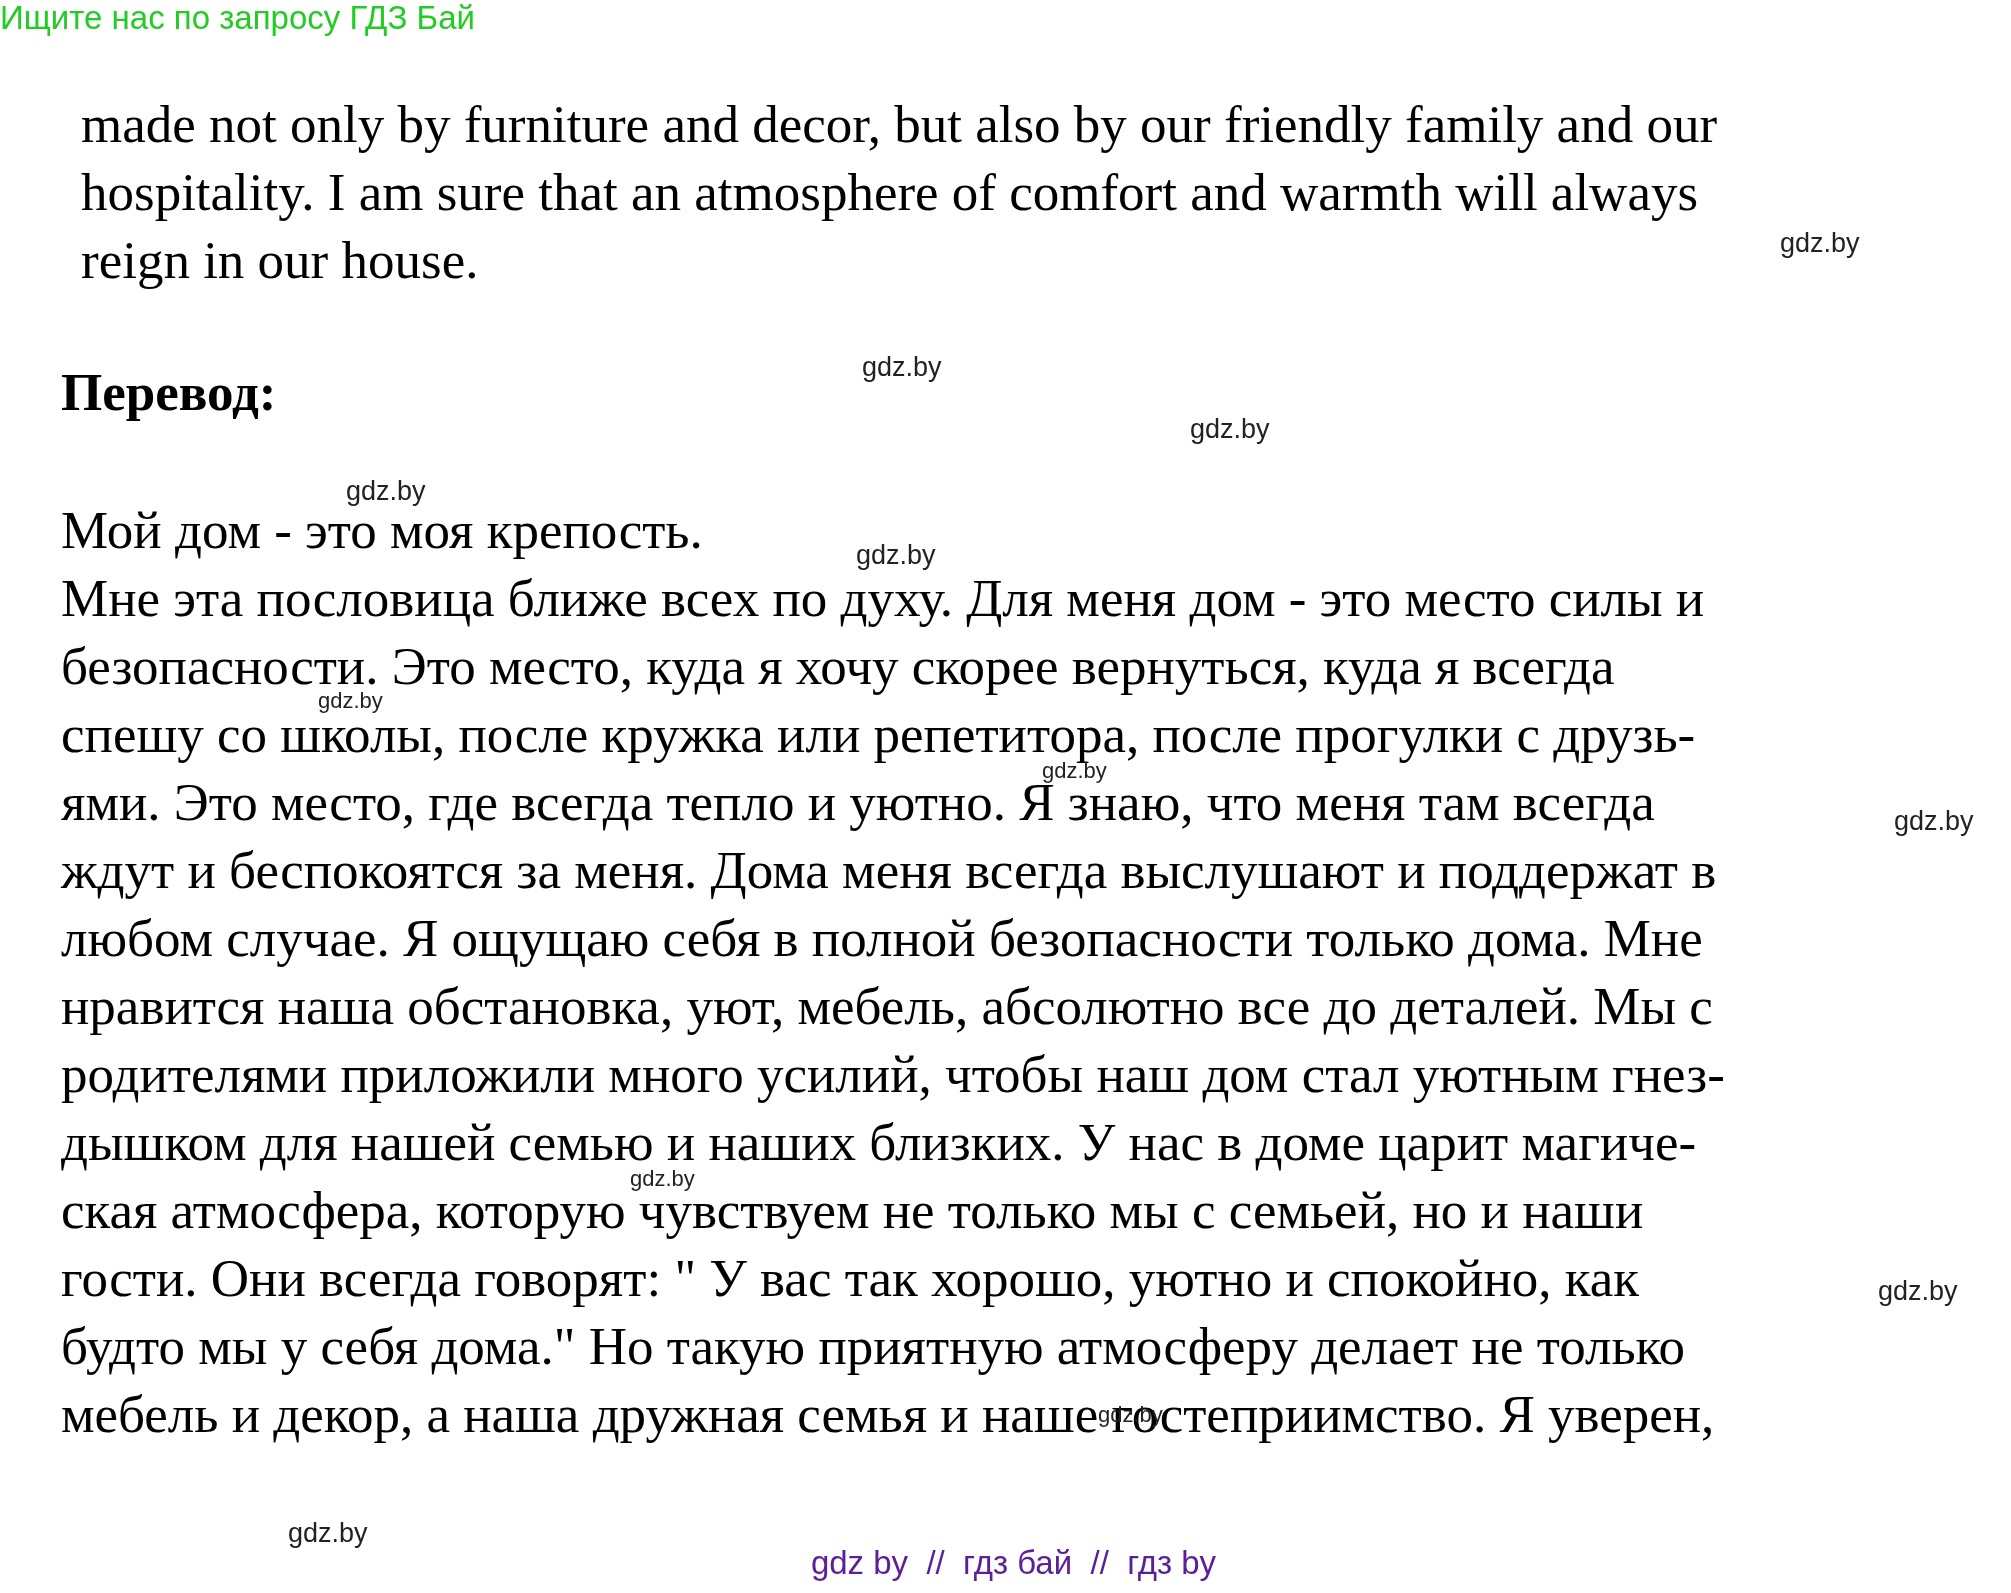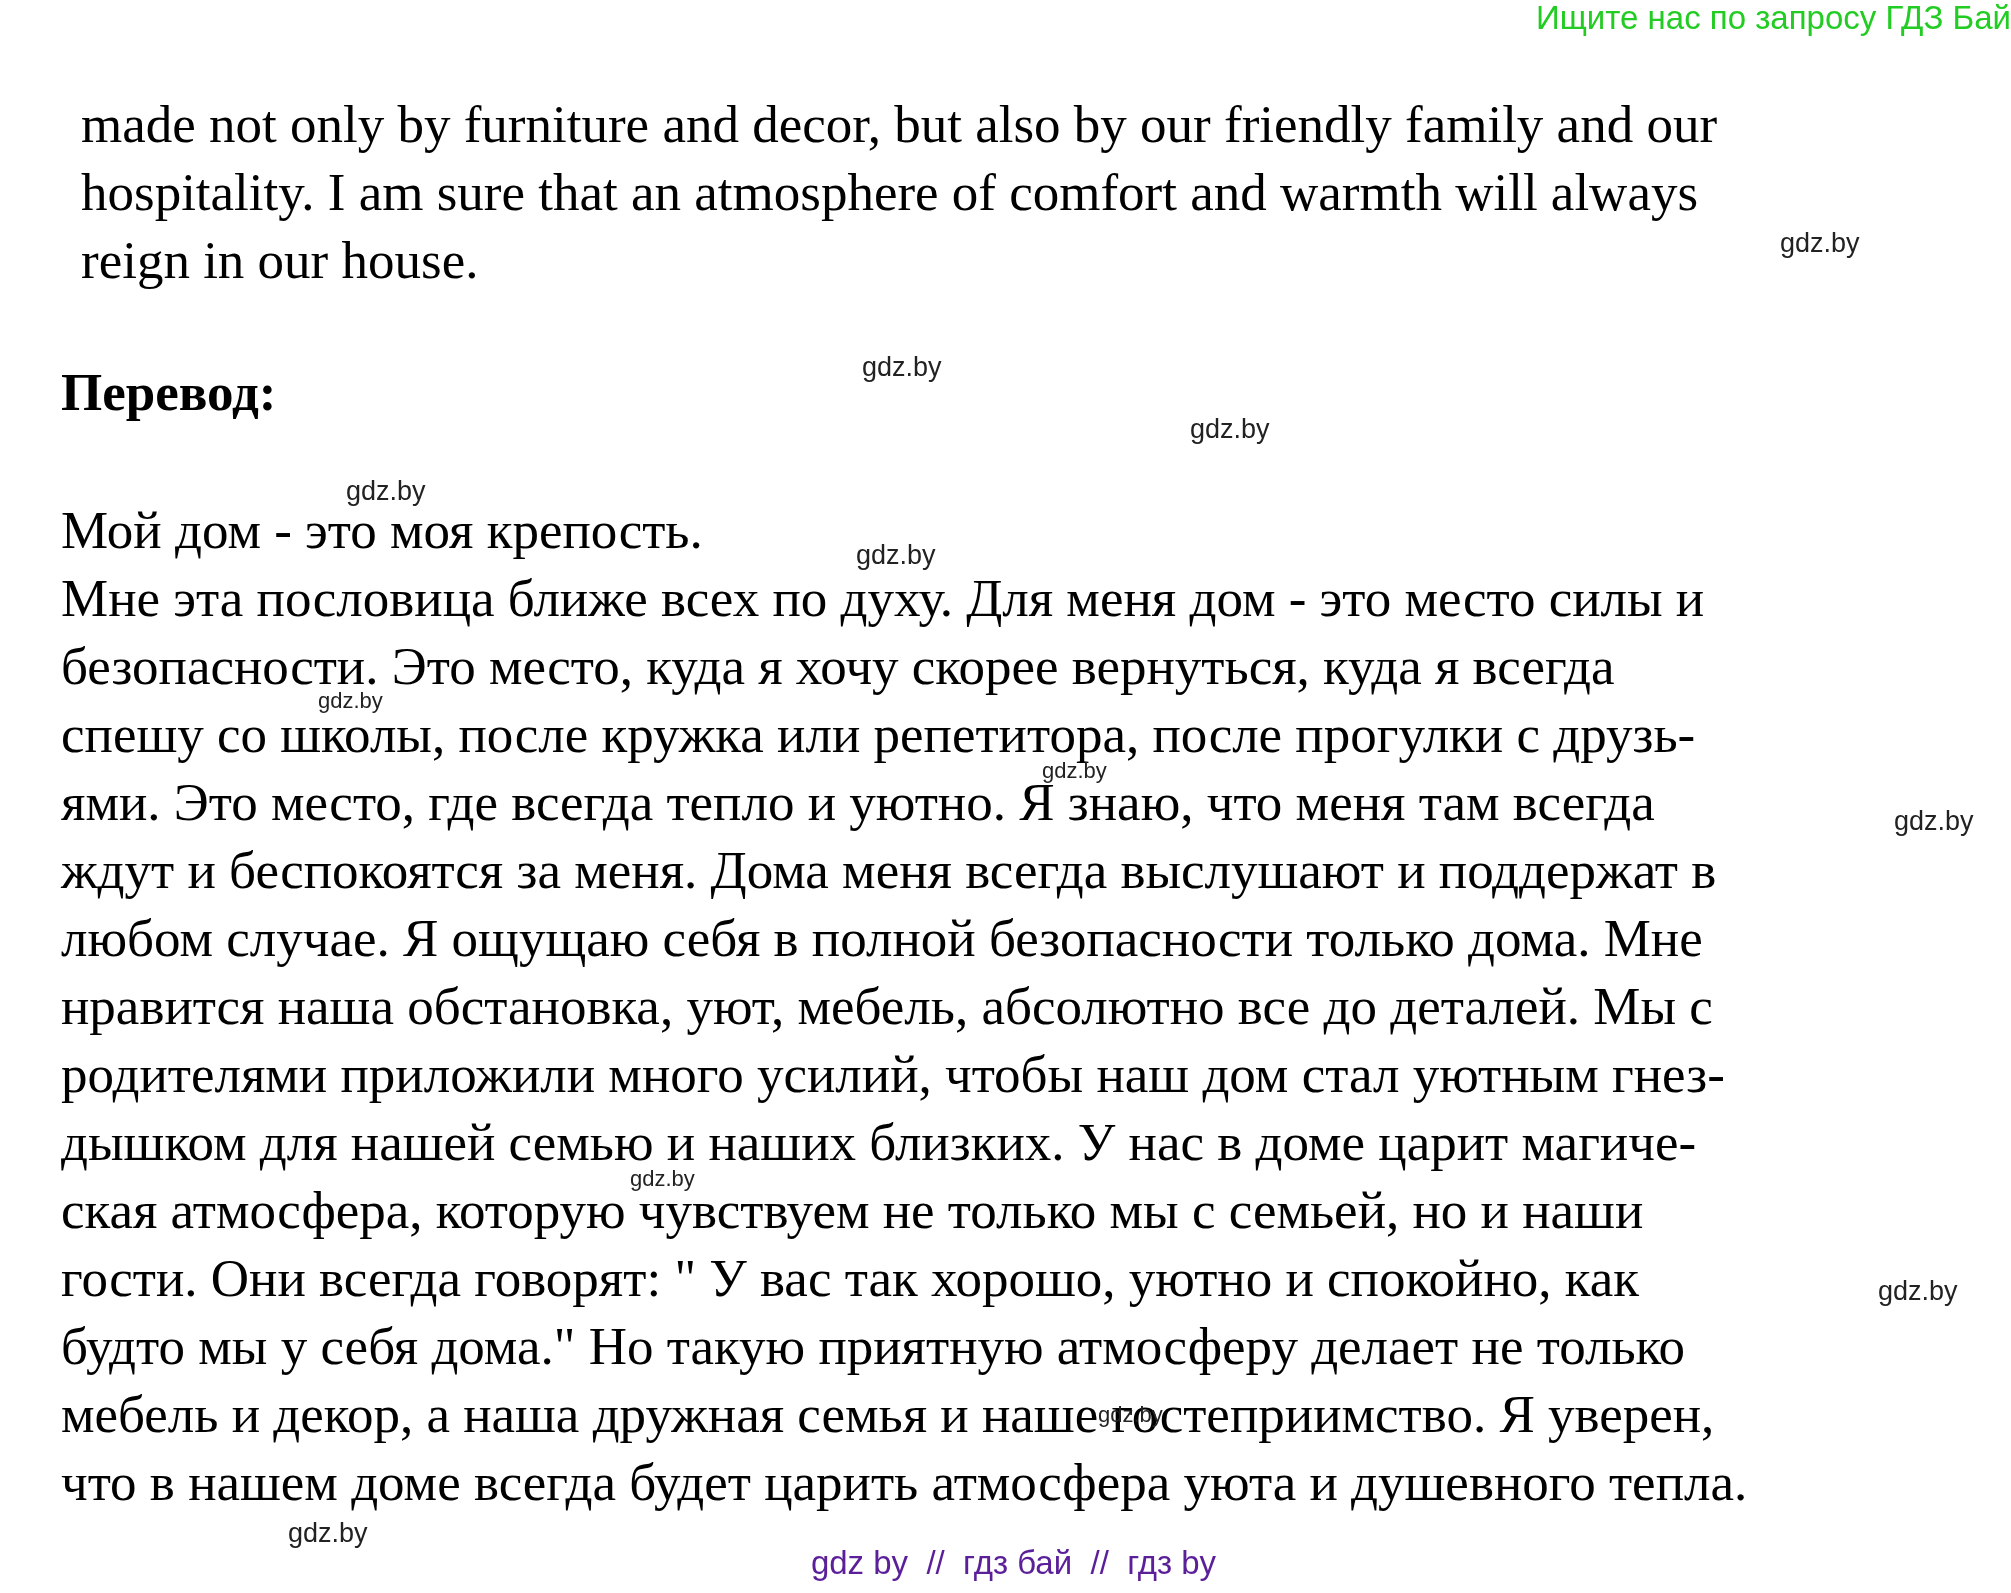--- a/index.html
+++ b/index.html
@@ -1,17 +1,17 @@
 <!DOCTYPE html>
 <html><head>
 <meta charset="utf-8">
 <style>
   html, body { margin:0; padding:0; background:#ffffff; }
   body { width:2011px; height:1593px; position:relative; overflow:hidden; }
-  .banner { position:absolute; top:0; left:0; width:2011px; text-align:right;
+  .banner { position:absolute; top:0; left:0; width:2011px; text-align:left;
     font-family:"Liberation Sans", sans-serif; font-size:33px; color:#22cc22; line-height:36px; }
   .body-text { position:absolute; left:61px; width:1920px;
     font-family:"Liberation Serif", serif; font-size:53px; color:#000; line-height:68px; white-space:nowrap; }
   .body-text div { height:68px; }
   .heading { position:absolute; left:61px; top:362px;
     font-family:"Liberation Serif", serif; font-size:53px; font-weight:bold; color:#000; }
   .wm { position:absolute; font-family:"Liberation Sans", sans-serif; font-size:27px; color:#222; }
   .wm.small { font-size:22px; }
   .footer { position:absolute; top:1566px; left:0; width:2011px; text-align:center; transform:translateY(-22px);
     font-family:"Liberation Sans", sans-serif; font-size:33px; color:#5a1f99;padding-left:8px; }
@@ -37,21 +37,20 @@
   <div>ями. Это место, где всегда тепло и уютно. Я знаю, что меня там всегда</div>
   <div>ждут и беспокоятся за меня. Дома меня всегда выслушают и поддержат в</div>
   <div>любом случае. Я ощущаю себя в полной безопасности только дома. Мне</div>
   <div>нравится наша обстановка, уют, мебель, абсолютно все до деталей. Мы с</div>
   <div>родителями приложили много усилий, чтобы наш дом стал уютным гнез-</div>
   <div>дышком для нашей семью и наших близких. У нас в доме царит магиче-</div>
   <div>ская атмосфера, которую чувствуем не только мы с семьей, но и наши</div>
   <div>гости. Они всегда говорят: " У вас так хорошо, уютно и спокойно, как</div>
   <div>будто мы у себя дома." Но такую приятную атмосферу делает не только</div>
   <div>мебель и декор, а наша дружная семья и наше гостеприимство. Я уверен,</div>
-  <div>что в нашем доме всегда будет царить атмосфера уюта и душевного тепла.</div>
 </div>
 
 <span class="wm" style="left:1780px;top:228px;">gdz.by</span>
 <span class="wm" style="left:862px;top:352px;">gdz.by</span>
 <span class="wm" style="left:1190px;top:414px;">gdz.by</span>
 <span class="wm" style="left:346px;top:476px;">gdz.by</span>
 <span class="wm" style="left:856px;top:540px;">gdz.by</span>
 <span class="wm small" style="left:318px;top:688px;">gdz.by</span>
 <span class="wm small" style="left:1042px;top:758px;">gdz.by</span>
 <span class="wm" style="left:1894px;top:806px;">gdz.by</span>

